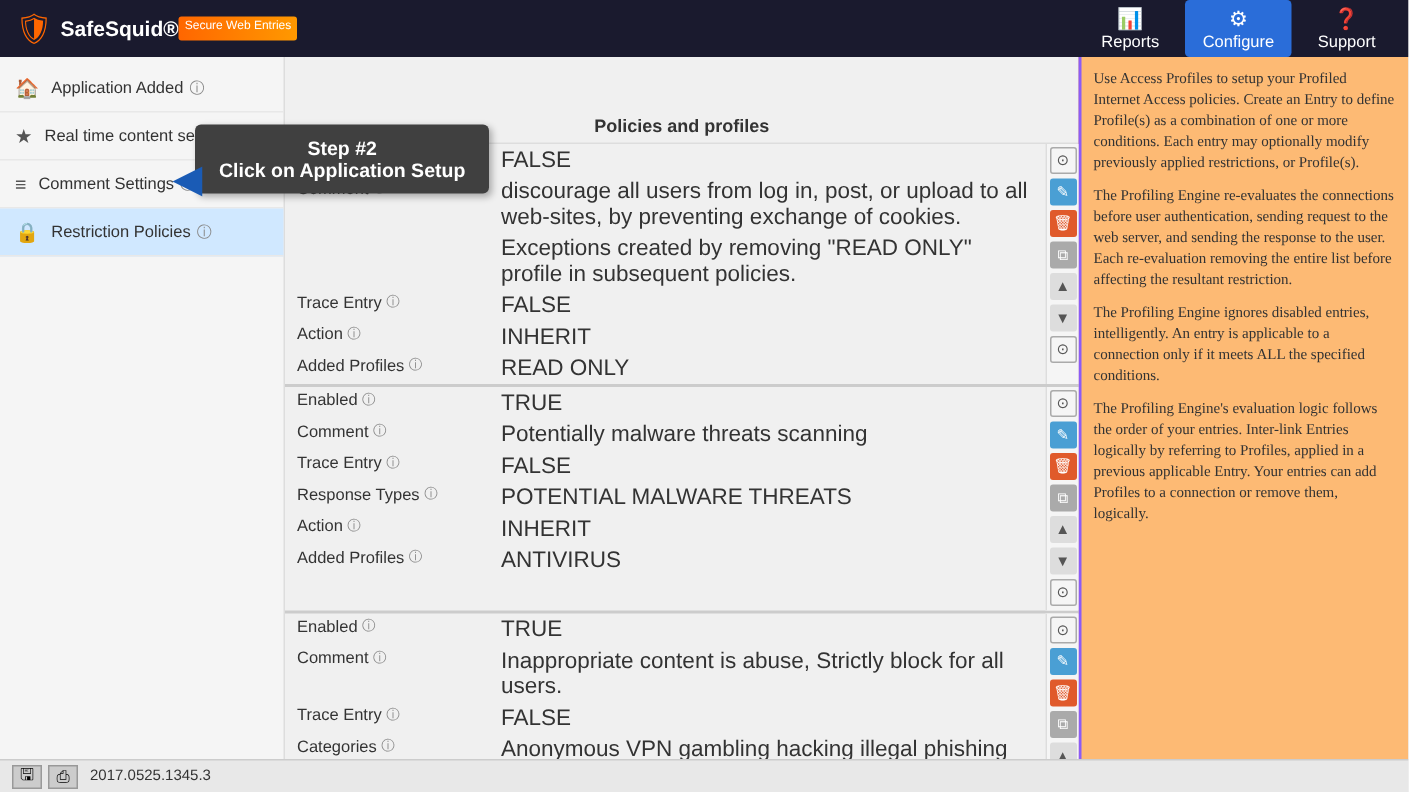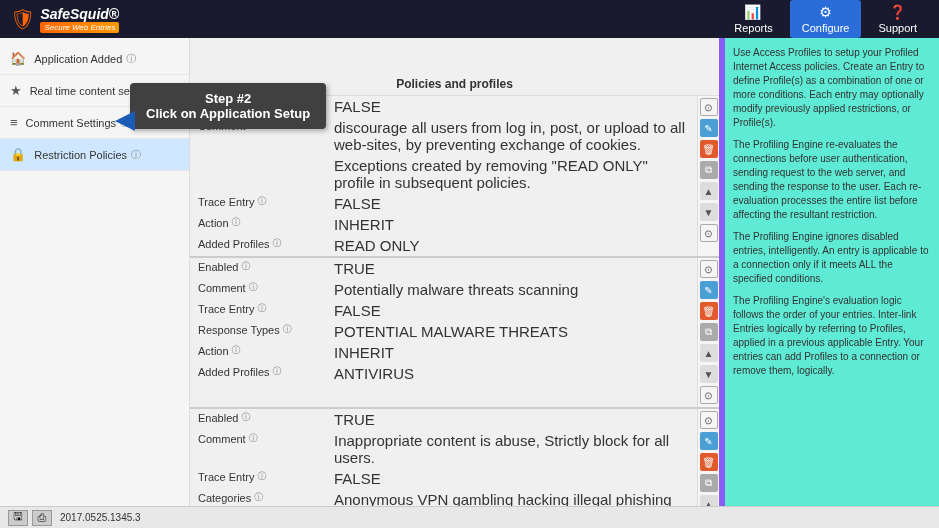--- a/index.html
+++ b/index.html
@@ -18,22 +18,20 @@
       align-items: center;
       flex: 1;
     }
     .logo-shield {
       color: #ff6600;
       font-size: 20px;
       margin-right: 5px;
     }
     .logo-text {
       display: flex;
-      flex-direction: column;
-      font-style: italic;
     }
     .logo-name {
       color: white;
       font-size: 14px;
       font-weight: bold;
     }
     .logo-tagline {
       background: linear-gradient(to right, #ff6600, #ff9900);
       color: white;
       font-size: 8px;
@@ -173,27 +171,28 @@
     .ctrl-btn.edit { background: #4a9fd4; color: white; }
     .ctrl-btn.delete { background: #e05a2b; color: white; }
     .ctrl-btn.copy { background: #aaa; color: white; }
     .ctrl-btn.settings { background: transparent; color: #555; border: 1px solid #aaa; }
     .ctrl-btn.up { background: #ddd; color: #555; }
     .ctrl-btn.down { background: #ddd; color: #555; }
 
     
     .right-panel {
       width: 220px;
-      background: #5eead4;
-      border-left: 6px solid #8b5cf6;
+      background: #fdba74;
+      border-left: 2px solid #8b5cf6;
       padding: 8px;
       overflow-y: auto;
       font-size: 10px;
       color: #333;
       line-height: 1.4;
+      font-family: Liberation Serif, serif;
     }
     .right-panel p { margin-bottom: 8px; }
 
     
     .status-bar {
       height: 22px;
       background: #e8e8e8;
       border-top: 1px solid #ccc;
       display: flex;
       align-items: center;
@@ -426,21 +425,21 @@
               <button class="ctrl-btn down">▼</button>
               <button class="ctrl-btn settings">⊙</button>
             </div>
           </div>
 
         </div>
       </div>
 
       <div class="right-panel">
         <p>Use Access Profiles to setup your Profiled Internet Access policies. Create an Entry to define Profile(s) as a combination of one or more conditions. Each entry may optionally modify previously applied restrictions, or Profile(s).</p>
-        <p>The Profiling Engine re-evaluates the connections before user authentication, sending request to the web server, and sending the response to the user. Each re-evaluation processes the entire list before affecting the resultant restriction.</p>
+        <p>The Profiling Engine re-evaluates the connections before user authentication, sending request to the web server, and sending the response to the user. Each re-evaluation removing the entire list before affecting the resultant restriction.</p>
         <p>The Profiling Engine ignores disabled entries, intelligently. An entry is applicable to a connection only if it meets ALL the specified conditions.</p>
         <p>The Profiling Engine's evaluation logic follows the order of your entries. Inter-link Entries logically by referring to Profiles, applied in a previous applicable Entry. Your entries can add Profiles to a connection or remove them, logically.</p>
       </div>
 
     </div>
   </div>
 
   <div class="status-bar">
     <div class="status-right">
       <div class="status-icons">

